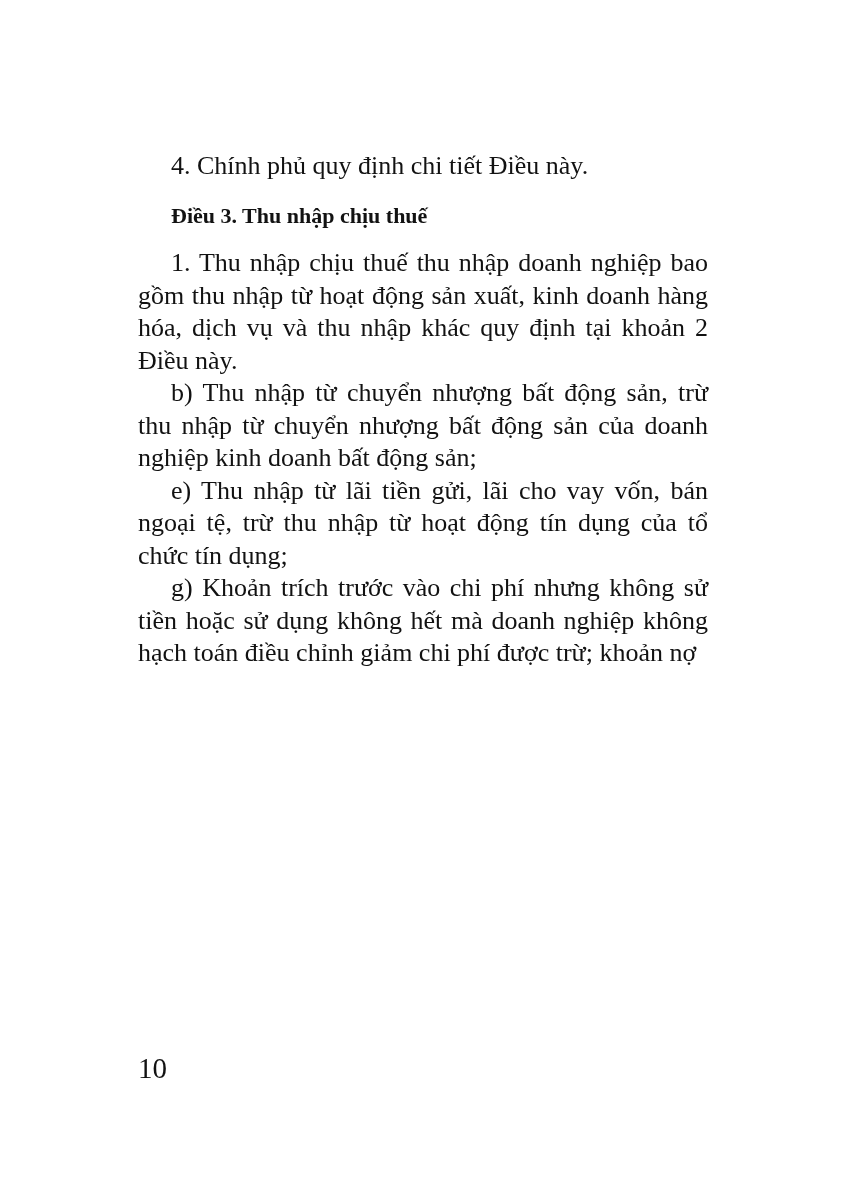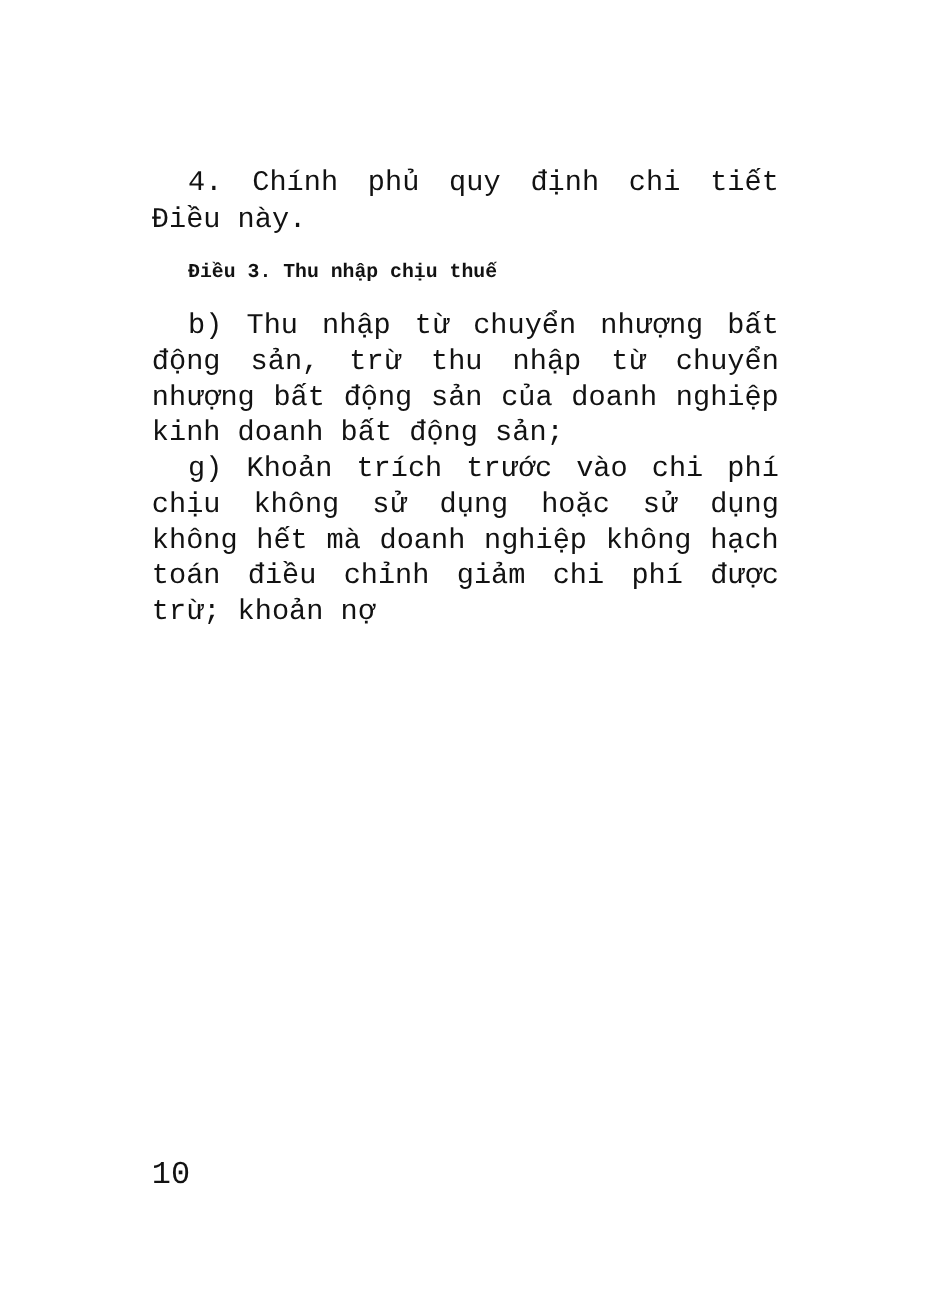--- a/index.html
+++ b/index.html
@@ -6,39 +6,39 @@
     margin: 0;
     padding: 0;
     background: #ffffff;
   }
   .page {
     position: relative;
     width: 842px;
     height: 1190px;
     background: #ffffff;
     overflow: hidden;
-    font-family: Liberation Mono, monospace;
+    font-family: Liberation Serif, serif;
     color: #121212;
   }
   .text-block {
     position: absolute;
     left: 138px;
     top: 150px;
     width: 570px;
     font-size: 26px;
     line-height: 32.5px;
     text-align: justify;
     text-justify: inter-word;
   }
   .text-block p {
     margin: 0;
     text-indent: 33px;
   }
   .article-heading {
-    font-size: 18px;
+    font-size: 22px;
     line-height: 32.5px;
     font-weight: bold;
     margin: 17px 0 15px 0;
     text-indent: 33px;
     text-align: left;
   }
   .page-number {
     position: absolute;
     left: 138px;
     top: 1052px;
@@ -48,18 +48,20 @@
 </style>
 </head>
 <body>
 
 <div class="page">
   <main class="text-block">
     <p>4. Chính phủ quy định chi tiết Điều này.</p>
 
     <h2 class="article-heading">Điều 3. Thu nhập chịu thuế</h2>
 
+    <p>1. Thu nhập chịu thuế thu nhập doanh nghiệp bao gồm thu nhập từ hoạt động sản xuất, kinh doanh hàng hóa, dịch vụ và thu nhập khác quy định tại khoản 2 Điều này.</p>
     <p>b) Thu nhập từ chuyển nhượng bất động sản, trừ thu nhập từ chuyển nhượng bất động sản của doanh nghiệp kinh doanh bất động sản;</p>
-    <p>g) Khoản trích trước vào chi phí chịu không sử dụng hoặc sử dụng không hết mà doanh nghiệp không hạch toán điều chỉnh giảm chi phí được trừ; khoản nợ</p>
+    <p>e) Thu nhập từ lãi tiền gửi, lãi cho vay vốn, bán ngoại tệ, trừ thu nhập từ hoạt động tín dụng của tổ chức tín dụng;</p>
+    <p>g) Khoản trích trước vào chi phí nhưng không sử tiền hoặc sử dụng không hết mà doanh nghiệp không hạch toán điều chỉnh giảm chi phí được trừ; khoản nợ</p>
   </main>
 
   <div class="page-number">10</div>
 </div>
 
 </body></html>

